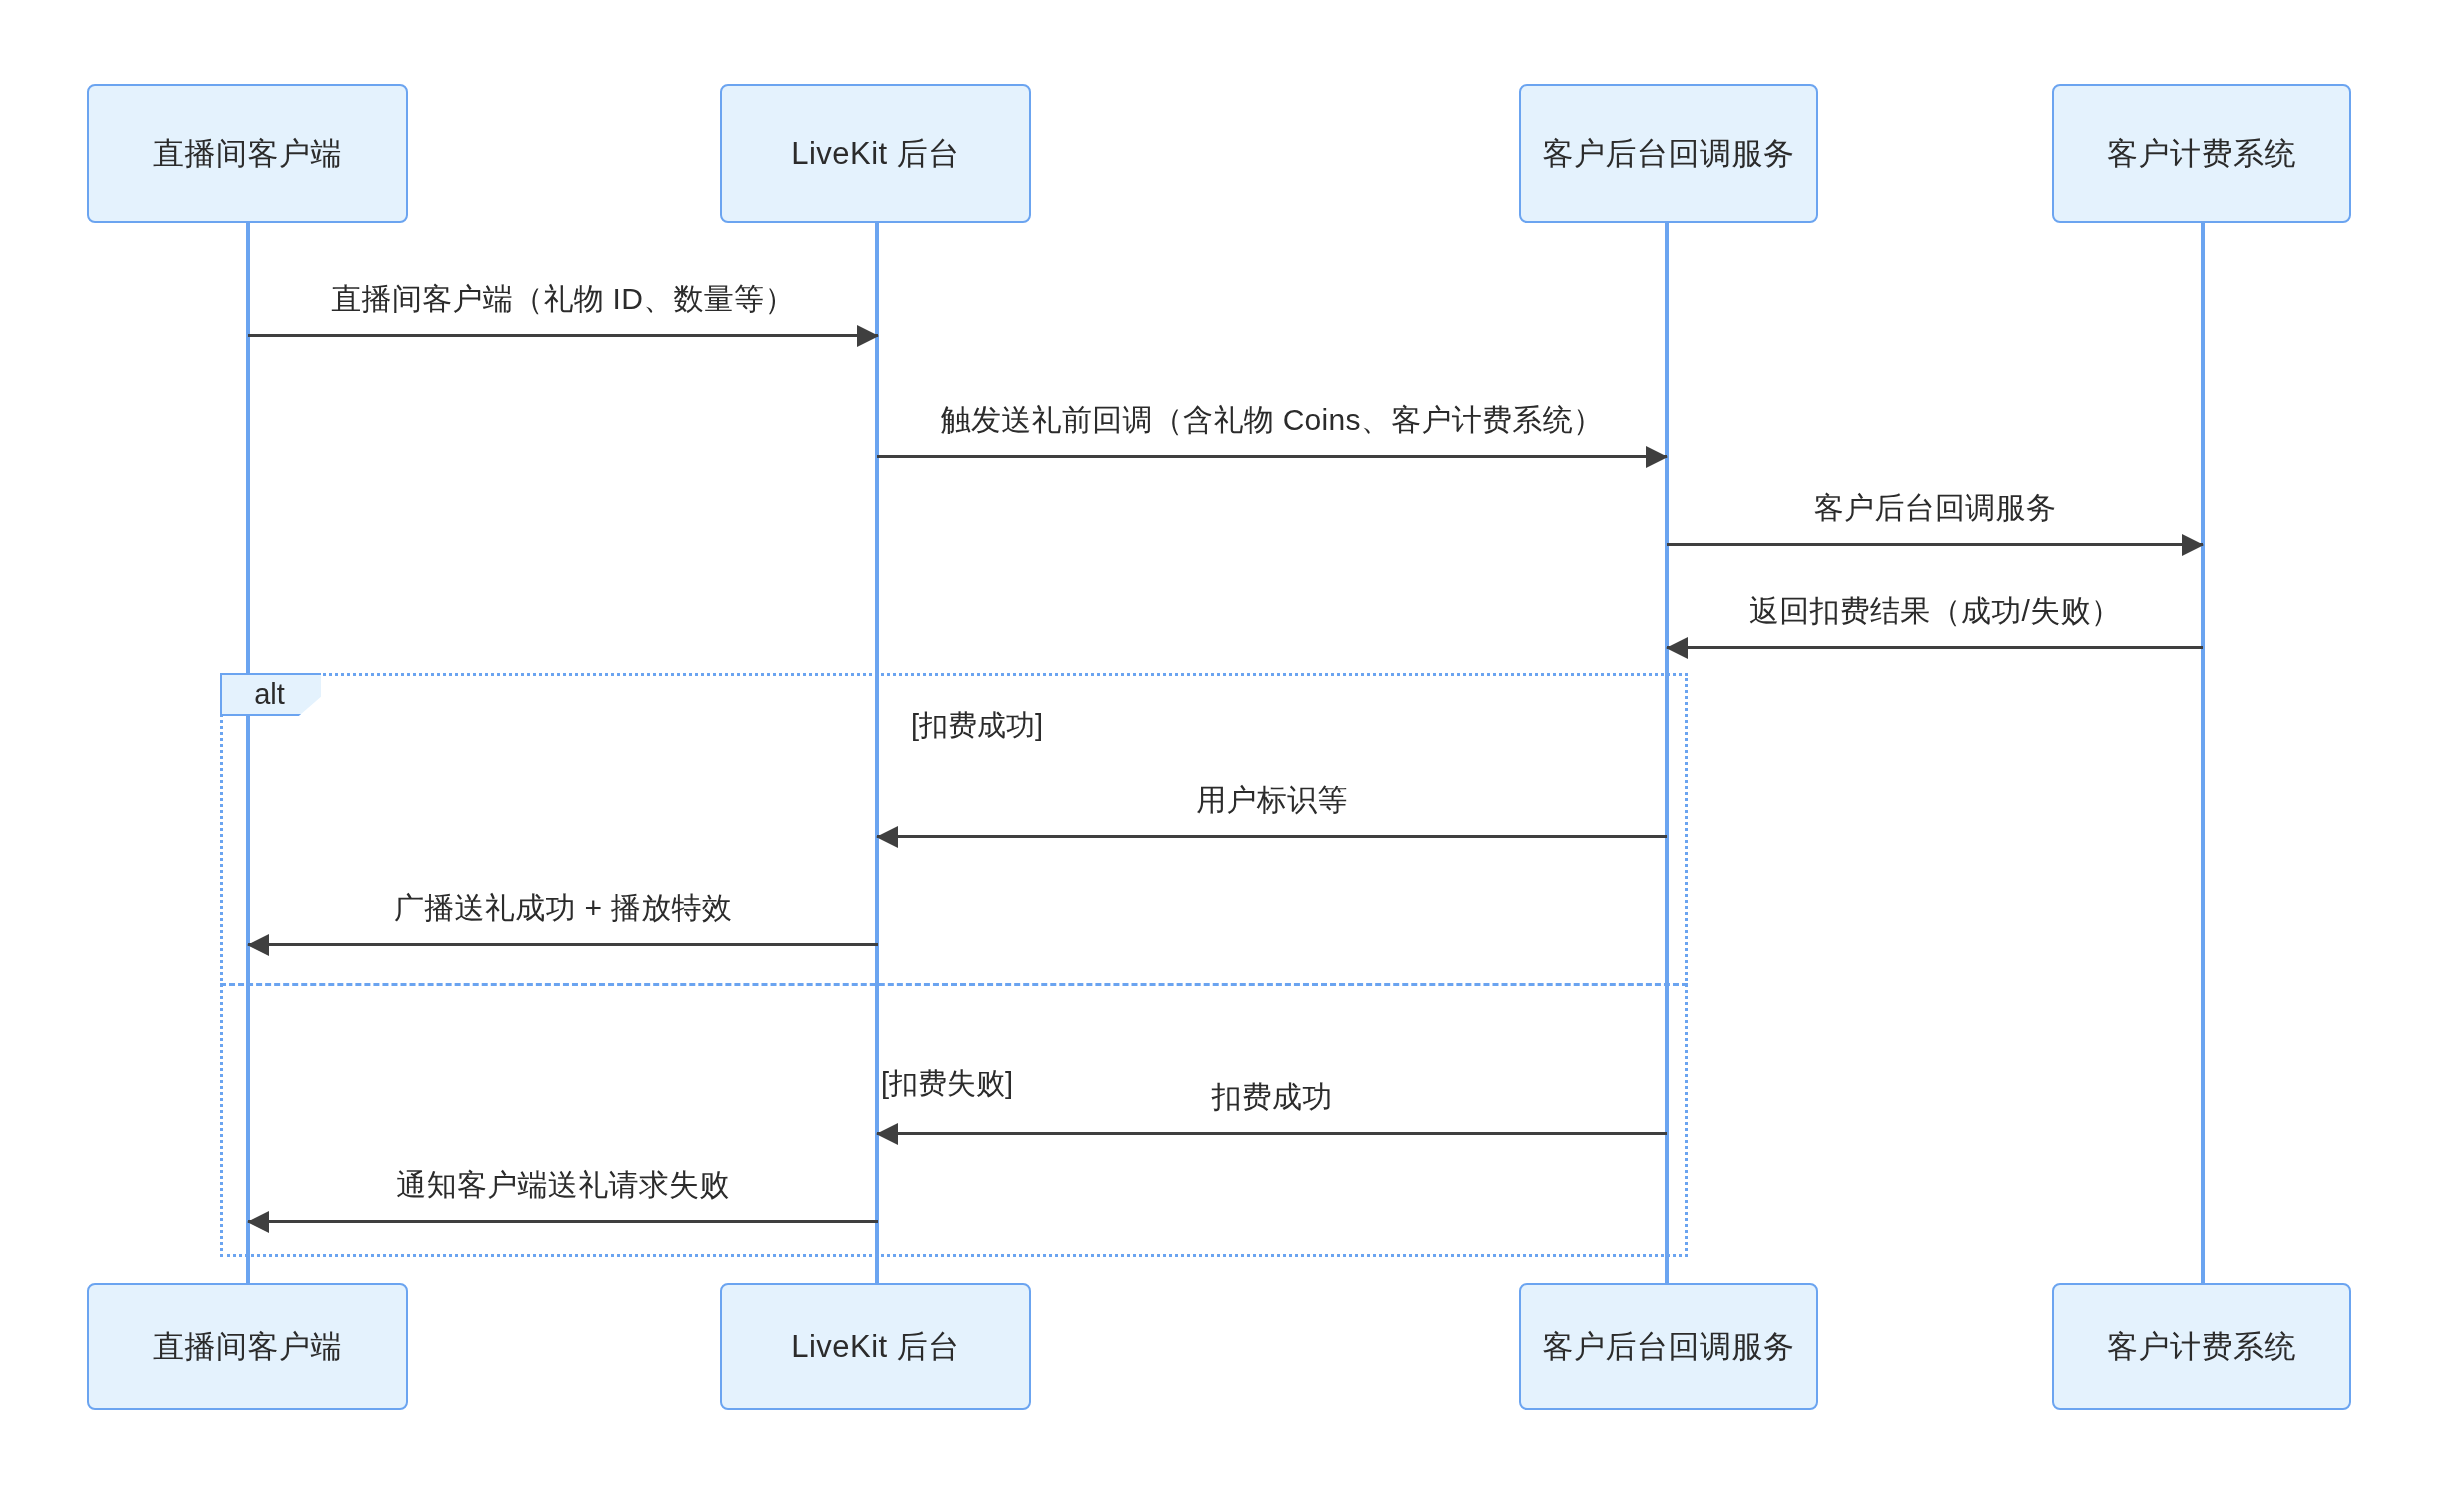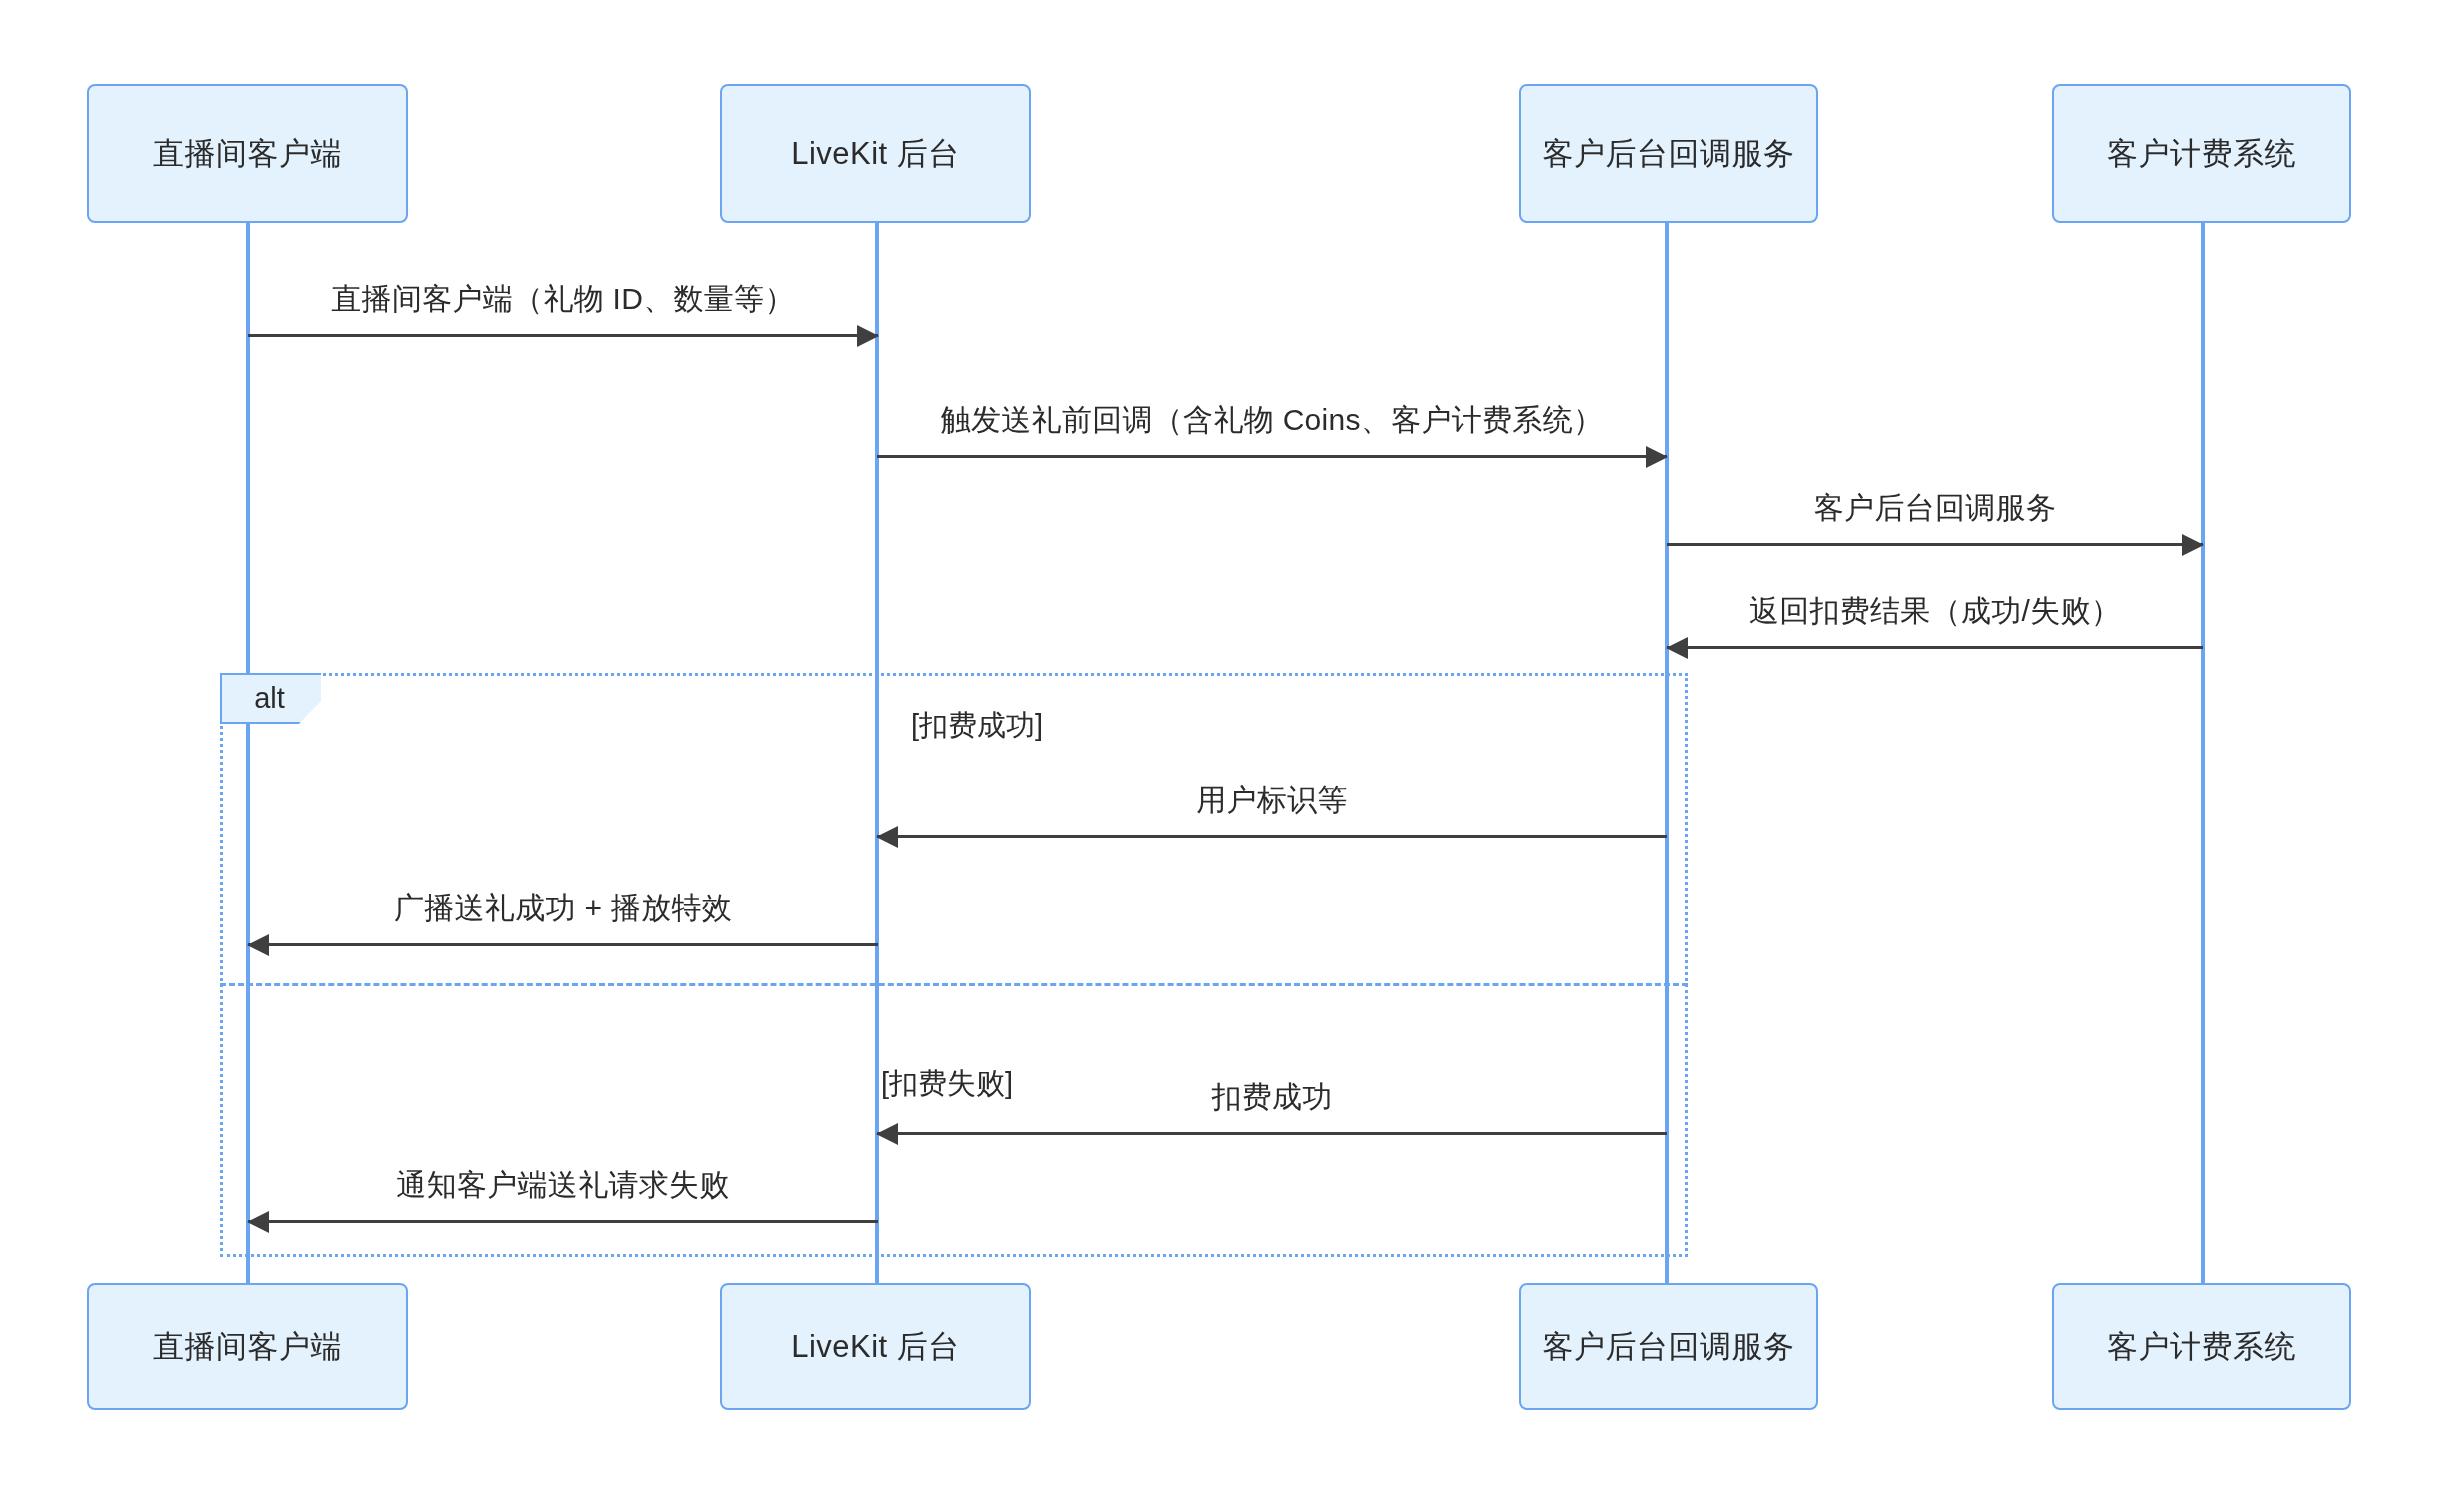--- a/index.html
+++ b/index.html
@@ -95,21 +95,21 @@
 
 <div id="canvas">
 
   <div class="lifeline" style="left:246px;top:223px;height:1060px;"></div>
   <div class="lifeline" style="left:875px;top:223px;height:1060px;"></div>
   <div class="lifeline" style="left:1665px;top:223px;height:1060px;"></div>
   <div class="lifeline" style="left:2201px;top:223px;height:1060px;"></div>
 
   <div class="alt-frame" style="left:220px;top:673px;width:1468px;height:584px;"></div>
   <div class="alt-divider" style="left:220px;top:983px;width:1468px;"></div>
-  <div class="alt-tag" style="left:220px;top:673px;width:101px;height:51px;">alt</div>
+  <div class="alt-tag" style="left:220px;top:673px;width:101px;height:43px;">alt</div>
   <div class="alt-cond" style="left:911px;top:690px;">[扣费成功]</div>
   <div class="alt-cond" style="left:881px;top:1048px;">[扣费失败]</div>
 
   <div class="actor-box" style="left:87px;top:84px;width:321px;height:139px;">直播间客户端</div>
   <div class="actor-box" style="left:720px;top:84px;width:311px;height:139px;">LiveKit 后台</div>
   <div class="actor-box" style="left:1519px;top:84px;width:299px;height:139px;">客户后台回调服务</div>
   <div class="actor-box" style="left:2052px;top:84px;width:299px;height:139px;">客户计费系统</div>
 
   <div class="actor-box" style="left:87px;top:1283px;width:321px;height:127px;">直播间客户端</div>
   <div class="actor-box" style="left:720px;top:1283px;width:311px;height:127px;">LiveKit 后台</div>

